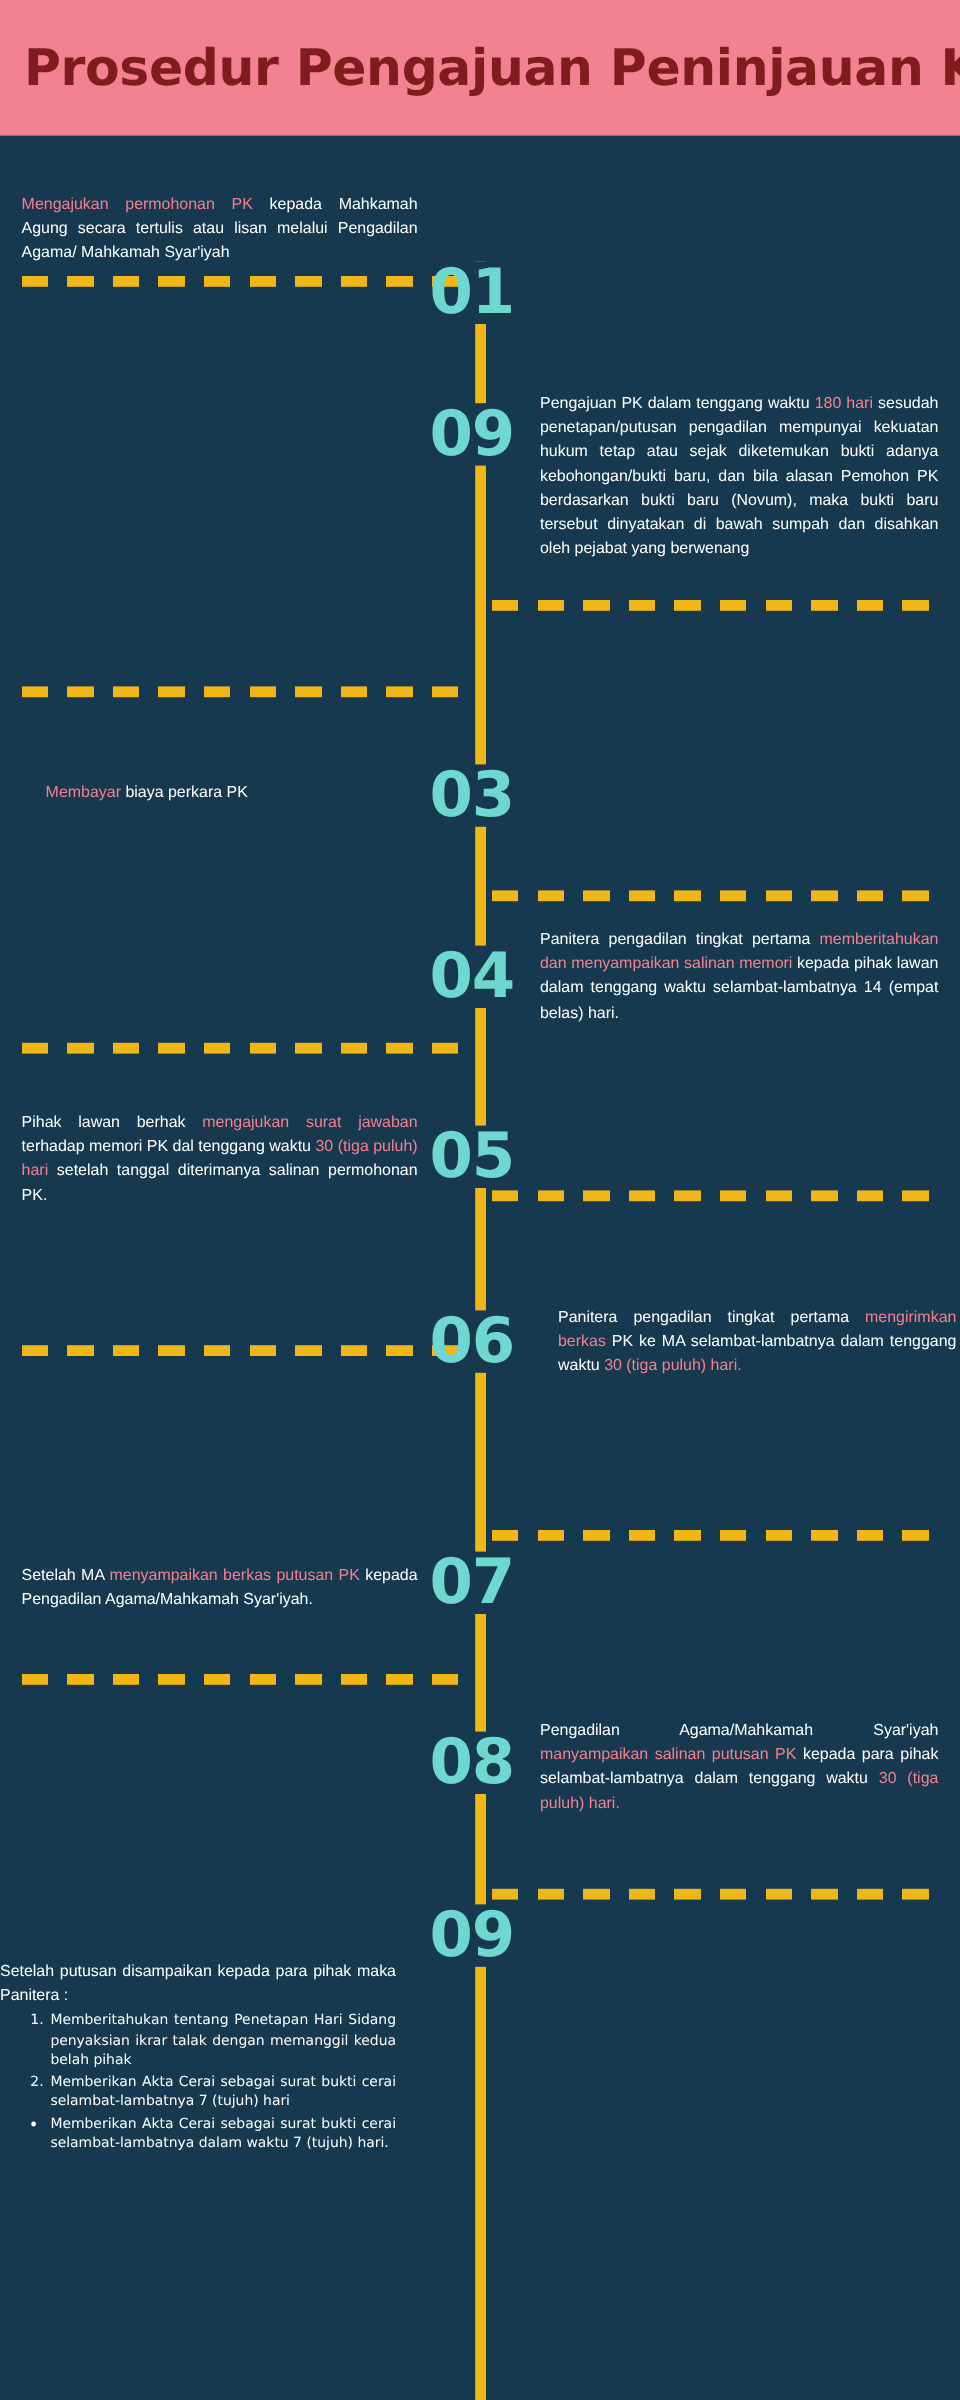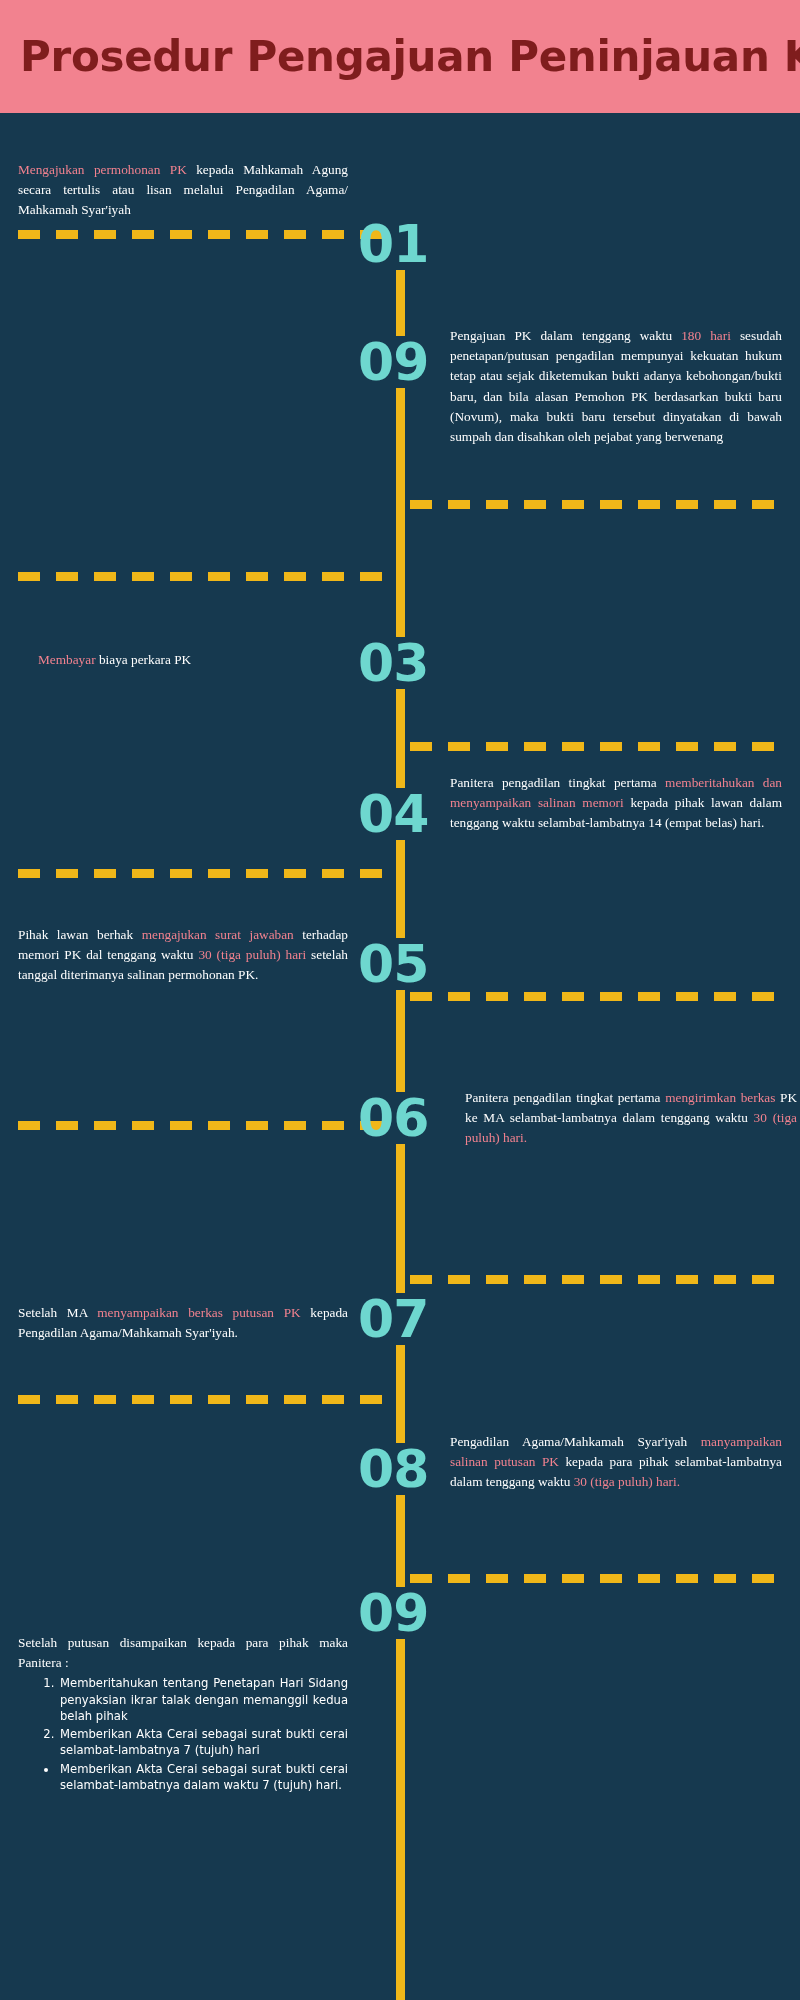--- a/index.html
+++ b/index.html
@@ -80,21 +80,21 @@
     font-family: "DejaVu Sans", "Liberation Sans", sans-serif;
   }
 
   .body-text {
     position: absolute;
     color: #ffffff;
     font-size: 13.3px;
     line-height: 1.52;
     text-align: justify;
     text-justify: inter-word;
-    font-family: Liberation Serif, serif;
+    font-family: Liberation Sans, sans-serif;
   }
   .body-text.right-side { text-align: justify; }
   .hl { color: #f2828f; }
 
   
   .sub-head {
     color: #f2828f;
     font-size: 13.3px;
     line-height: 1.5;
     margin-top: 2px;
@@ -182,21 +182,21 @@
     <div class="body-text" style="left:18px;top:1303px;width:330px;"><span>Setelah MA </span><span class="hl">menyampaikan berkas putusan PK </span><span>kepada Pengadilan Agama/Mahkamah Syar'iyah.</span></div>
   </div>
 
   <div class="step">
     <div class="num" style="left:358px;top:1443px;">08</div>
     <div class="body-text right-side" style="left:450px;top:1432px;width:332px;"><span>Pengadilan Agama/Mahkamah Syar'iyah </span><span class="hl">manyampaikan salinan putusan PK </span><span>kepada para pihak selambat-lambatnya dalam tenggang waktu </span><span class="hl">30 (tiga puluh) hari.</span></div>
   </div>
 
   <div class="step">
     <div class="num" style="left:358px;top:1587px;">09</div>
-    <div style="position:absolute;left:18px;top:1633px;width:330px;">
+    <div style="position:absolute;left:0;top:1633px;width:330px;">
       <div class="body-text" style="position:relative;left:0;top:0;width:330px;">Setelah putusan disampaikan kepada para pihak maka Panitera :</div>
       <ol class="sub-list">
           <li>Memberitahukan tentang Penetapan Hari Sidang penyaksian ikrar talak dengan memanggil kedua belah pihak</li>
           <li>Memberikan Akta Cerai sebagai surat bukti cerai selambat-lambatnya 7 (tujuh) hari</li>
         </ol>
       <ul class="sub-list">
           <li>Memberikan Akta Cerai sebagai surat bukti cerai selambat-lambatnya dalam waktu 7 (tujuh) hari.</li>
         </ul>
     </div>
   </div>

